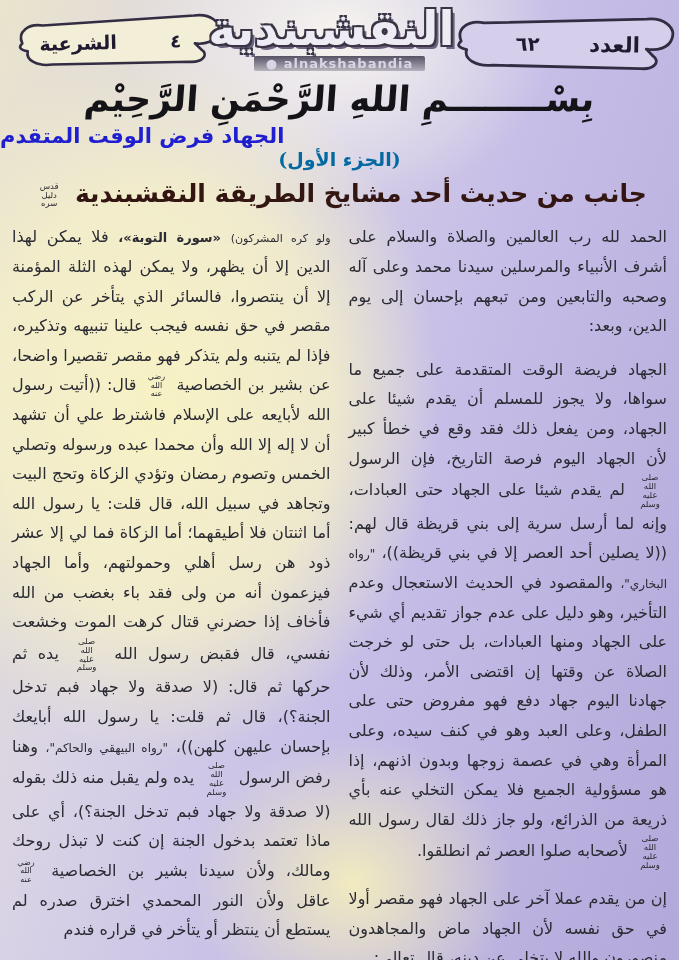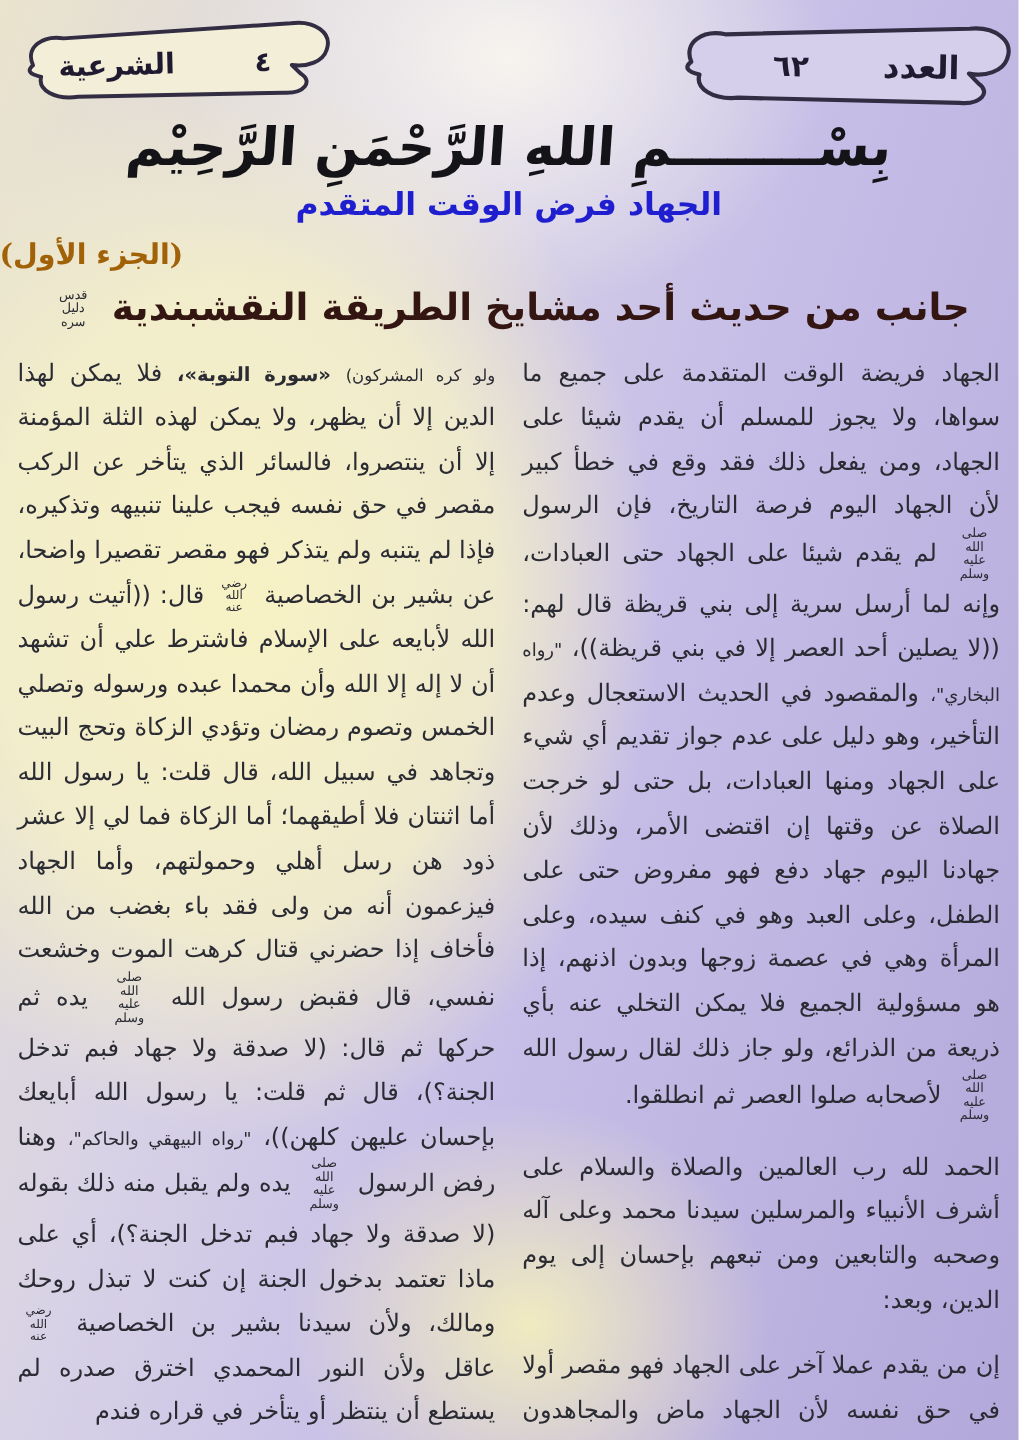--- a/index.html
+++ b/index.html
@@ -28,22 +28,22 @@
     display:inline-block;margin-top:-10px;padding:0 12px;border-radius:2px;
     background:linear-gradient(to bottom, rgba(66,60,82,0.88), rgba(66,60,82,0.30));
     color:#d9d5e6;font-size:13px;letter-spacing:1px;font-weight:bold;direction:ltr;
   }
   .bismillah{
     text-align:center;margin-top:-14px;
     font-family:"DejaVu Serif","DejaVu Sans",serif;
     font-size:35px;font-weight:bold;color:#141418;line-height:1.2;
     transform:skewX(-4deg);
   }
-  .h-topic{text-align:center;margin-top:4px;font-size:21px;font-weight:bold;color:#1f1fd0;}
-  .h-part{text-align:left;margin-top:11px;font-size:19px;font-weight:bold;color:#a16207;font-family:"DejaVu Serif","DejaVu Sans",serif;}
+  .h-topic{text-align:left;margin-top:4px;font-size:21px;font-weight:bold;color:#1f1fd0;}
+  .h-part{text-align:center;font-size:19px;font-weight:bold;color:#0369a1;font-family:"DejaVu Serif","DejaVu Sans",serif;}
   .h-main{text-align:center;margin-top:9px;font-size:25px;font-weight:bold;color:#331512;}
   .honor{
     display:inline-block;vertical-align:middle;text-align:center;
     font-size:8.5px;line-height:1.05;color:#2b2b33;width:30px;margin:0 2px;font-weight:normal;
   }
   .honor.small{width:24px;font-size:8px;}
   .columns{
     display:flex;direction:rtl;gap:18px;padding:0 12px;margin-top:14px;
   }
   .col{flex:1;min-width:0;}
@@ -63,20 +63,24 @@
 <div class="header">
 
   <div class="ribbon ribbon-left">
     <svg viewBox="0 0 250 62" width="218" height="54">
       <path d="M14,31 C8,17 22,8 38,11 L212,4 C230,2 244,12 239,25 C236,34 224,38 212,36 L219,43 C228,49 221,58 206,57 L48,56 C30,58 17,50 20,40 C11,38 9,35 14,31 Z" fill="#f3eed7" stroke="#332d44" stroke-width="3" stroke-linejoin="round"></path>
       <text x="78" y="40" font-size="22" text-anchor="middle">الشرعية</text>
       <text x="190" y="40" font-size="21" text-anchor="middle">٤</text>
     </svg>
   </div>
 
+  <div class="logo-wrap">
+    <div class="logo-ar">النقشبندية</div>
+    <div class="logo-en-bar"><span>●</span> <span>alnakshabandia</span></div>
+  </div>
 
   <div class="ribbon ribbon-right">
     <svg viewBox="0 0 250 62" width="244" height="58">
       <path d="M14,31 C8,17 22,8 38,11 L212,4 C230,2 244,12 239,25 C236,34 224,38 212,36 L219,43 C228,49 221,58 206,57 L48,56 C30,58 17,50 20,40 C11,38 9,35 14,31 Z" fill="#d6cfec" stroke="#332d44" stroke-width="3" stroke-linejoin="round"></path>
       <text x="178" y="40" font-size="23" text-anchor="middle">العدد</text>
       <text x="85" y="40" font-size="21" text-anchor="middle">٦٢</text>
     </svg>
   </div>
 
 </div>
@@ -86,30 +90,30 @@
 <div class="h-topic">الجهاد فرض الوقت المتقدم</div>
 <div class="h-part">(الجزء الأول)</div>
 <div class="h-main">
   <span>جانب من حديث أحد مشايخ الطريقة النقشبندية</span>
   <span class="honor">قدس دليل سره</span>
 </div>
 
 <div class="columns">
 
   <div class="col">
+    <p><span>الحمد لله رب العالمين والصلاة والسلام على أشرف الأنبياء والمرسلين سيدنا محمد وعلى آله وصحبه والتابعين ومن تبعهم بإحسان إلى يوم الدين، وبعد:</span></p>
     <p>
       <span>الجهاد فريضة الوقت المتقدمة على جميع ما سواها، ولا يجوز للمسلم أن يقدم شيئا على الجهاد، ومن يفعل ذلك فقد وقع في خطأ كبير لأن الجهاد اليوم فرصة التاريخ، فإن الرسول</span>
       <span class="honor">صلى الله عليه وسلم</span>
       <span>لم يقدم شيئا على الجهاد حتى العبادات، وإنه لما أرسل سرية إلى بني قريظة قال لهم: ((لا يصلين أحد العصر إلا في بني قريظة))،</span>
       <span class="narrator">"رواه البخاري"،</span>
       <span>والمقصود في الحديث الاستعجال وعدم التأخير، وهو دليل على عدم جواز تقديم أي شيء على الجهاد ومنها العبادات، بل حتى لو خرجت الصلاة عن وقتها إن اقتضى الأمر، وذلك لأن جهادنا اليوم جهاد دفع فهو مفروض حتى على الطفل، وعلى العبد وهو في كنف سيده، وعلى المرأة وهي في عصمة زوجها وبدون اذنهم، إذا هو مسؤولية الجميع فلا يمكن التخلي عنه بأي ذريعة من الذرائع، ولو جاز ذلك لقال رسول الله</span>
       <span class="honor">صلى الله عليه وسلم</span>
       <span>لأصحابه صلوا العصر ثم انطلقوا.</span>
     </p>
-    <p><span>الحمد لله رب العالمين والصلاة والسلام على أشرف الأنبياء والمرسلين سيدنا محمد وعلى آله وصحبه والتابعين ومن تبعهم بإحسان إلى يوم الدين، وبعد:</span></p>
     <p>
       <span>إن من يقدم عملا آخر على الجهاد فهو مقصر أولا في حق نفسه لأن الجهاد ماض والمجاهدون منصورون والله لا يتخلى عن دينه، قال تعالى:</span>
       
     </p>
   </div>
 
   <div class="col">
     <p>
       <span class="quran">ولو كره المشركون)</span>
       <span class="source">«سورة التوبة»،</span>

